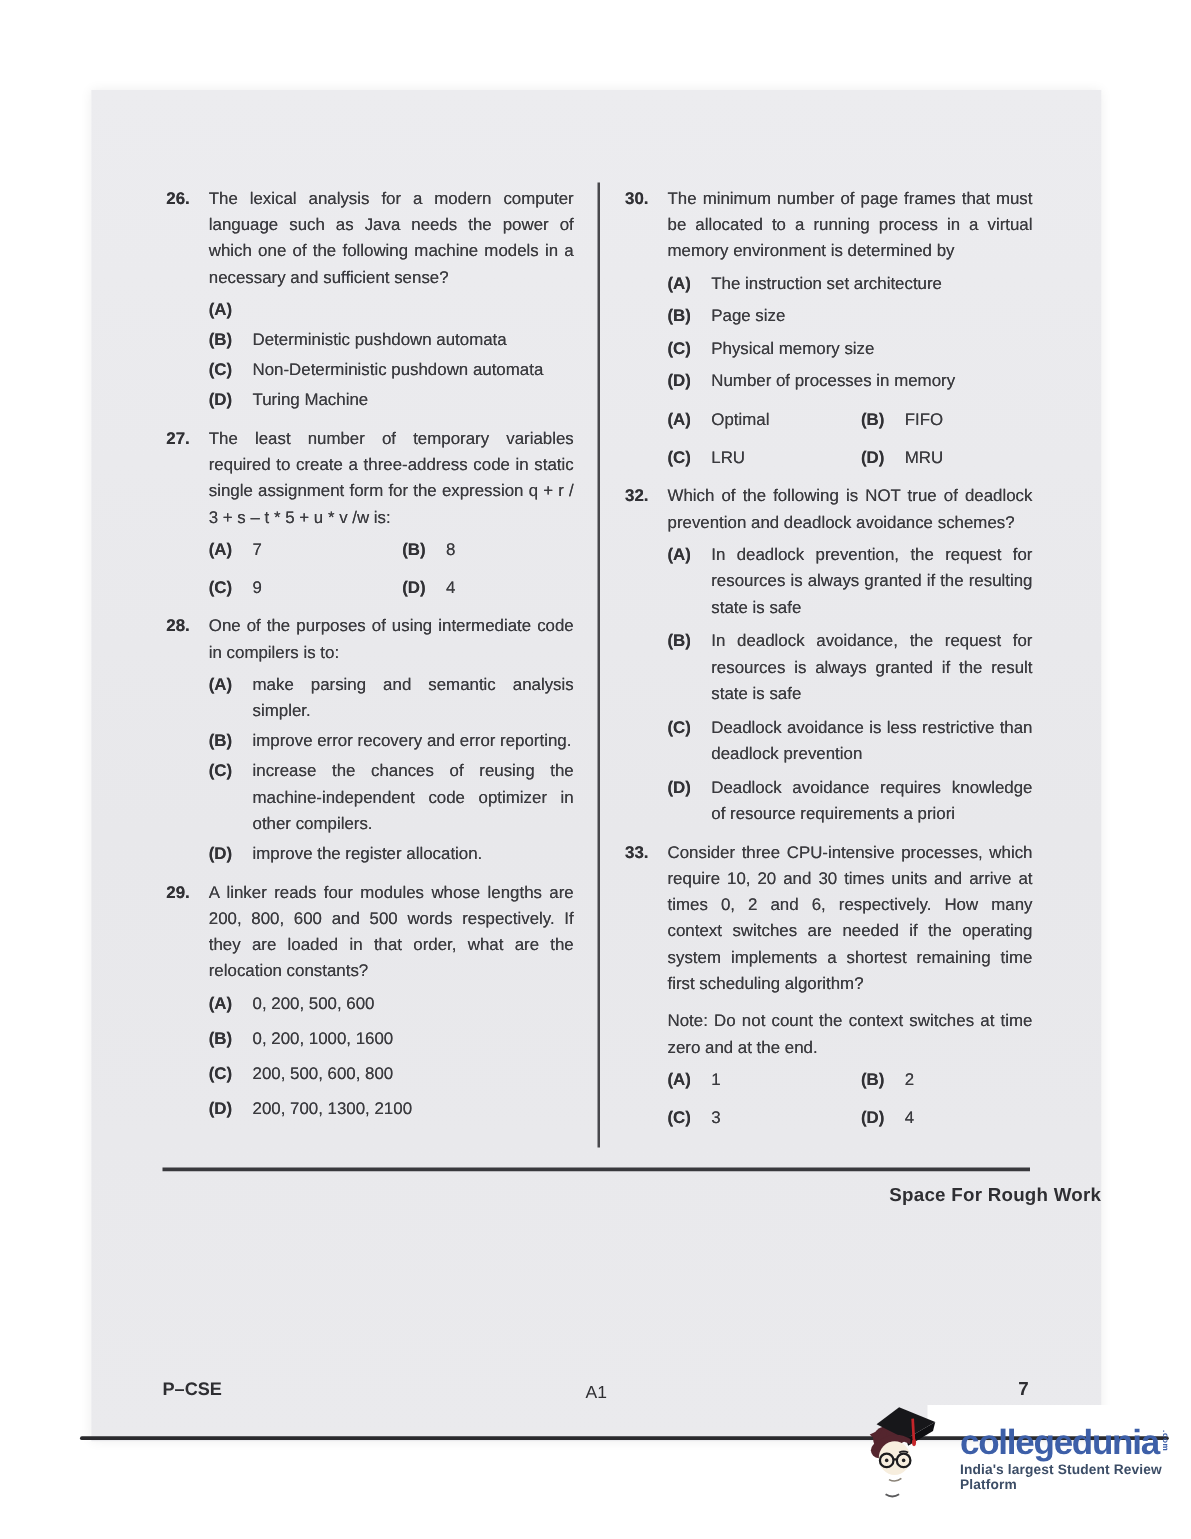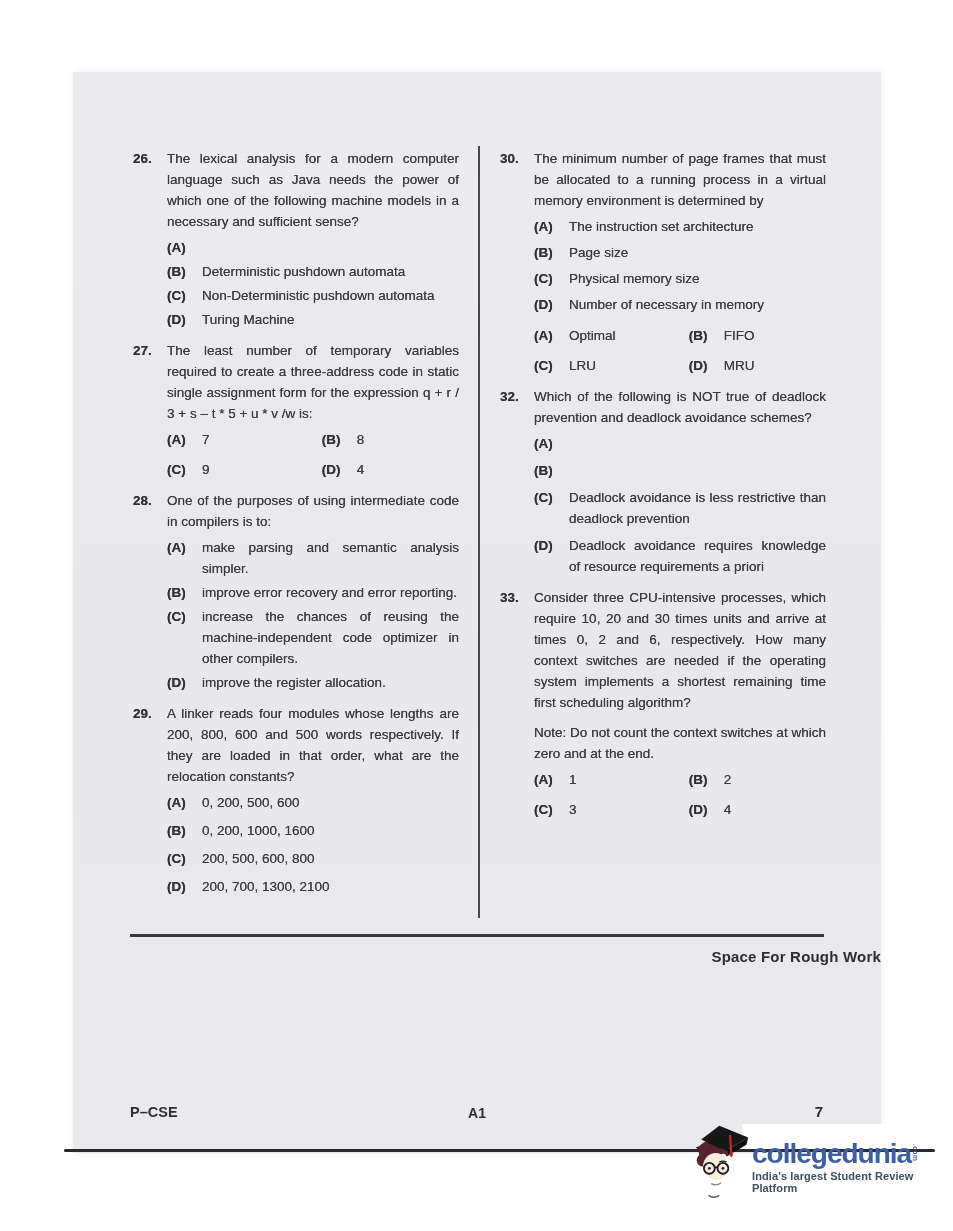--- a/index.html
+++ b/index.html
@@ -25,27 +25,27 @@
   .options{margin:5px 0 0 34px;}
   .option{display:flex;margin-bottom:3px;}
   .opt-label{flex:none;width:35px;font-weight:700;color:#313135;}
   .opt-text{flex:1;text-align:justify;}
   .options.grid2{display:grid;grid-template-columns:53% 47%;row-gap:9px;}
   .options.grid2 .option{margin-bottom:0;}
   .rough-rule{position:absolute;left:57px;top:862px;width:694px;height:2.5px;background:#39393d;}
   .rough-title{position:absolute;left:0;right:0;top:876px;text-align:right;
        font-size:15px;font-weight:700;color:#2e2e32;letter-spacing:.2px;}
   .footer-left{position:absolute;left:57px;top:1032px;font-size:14.5px;font-weight:700;color:#2e2e32;}
-  .footer-center{position:absolute;left:0;right:0;top:1033px;text-align:center;font-size:14px;font-weight:700;color:#2e2e32;}
+  .footer-center{position:absolute;left:0;right:0;top:1033px;text-align:center;font-size:14px;font-weight:400;color:#2e2e32;}
   .footer-right{position:absolute;right:58px;top:1031px;font-size:15px;font-weight:700;color:#2e2e32;}
   .logo-patch{position:absolute;left:742px;top:1124px;width:211px;height:26px;background:#ffffff;z-index:2;}
   .scan-edge{position:absolute;left:64px;top:1149px;width:871px;height:3px;background:#2a2a2d;border-radius:2px;z-index:3;}
   .logo{position:absolute;left:694px;top:1118px;width:259px;height:92px;display:flex;align-items:flex-start;z-index:4;}
   .logo svg{flex:none;margin-top:2px;}
-  .logo-textblock{margin-left:2px;margin-top:22px;}
+  .logo-textblock{margin-left:18px;margin-top:22px;}
   .logo-row{display:flex;align-items:flex-start;}
   .logo-name{font-size:28px;font-weight:700;color:#3d5fa8;letter-spacing:-1px;line-height:28px;}
   .logo-com{writing-mode:vertical-rl;font-size:6.5px;font-weight:700;color:#3d5fa8;margin-top:4px;margin-left:1px;letter-spacing:.5px;}
   .logo-tagline{font-size:11px;font-weight:700;color:#3c4d66;margin-top:2px;letter-spacing:.1px;}
 </style>
 </head>
 <body>
 
 <div class="canvas">
   <div class="page">
@@ -172,21 +172,21 @@
             <div class="option" style="margin-bottom:5px">
               <span class="opt-label">(B)</span>
               <span class="opt-text">Page size</span>
             </div>
             <div class="option" style="margin-bottom:5px">
               <span class="opt-label">(C)</span>
               <span class="opt-text">Physical memory size</span>
             </div>
             <div class="option">
               <span class="opt-label">(D)</span>
-              <span class="opt-text">Number of necessary in memory</span>
+              <span class="opt-text">Number of processes in memory</span>
             </div>
           </div>
         </section>
 
         <section class="question">
           <div class="options grid2">
             <div class="option">
               <span class="opt-label">(A)</span>
               <span class="opt-text">Optimal</span>
             </div>
@@ -206,41 +206,43 @@
         </section>
 
         <section class="question">
           <div class="q-head">
             <span class="q-num">32.</span>
             <p class="q-text">Which of the following is NOT true of deadlock prevention and deadlock avoidance schemes?</p>
           </div>
           <div class="options">
             <div class="option" style="margin-bottom:6px">
               <span class="opt-label">(A)</span>
+              <span class="opt-text">In deadlock prevention, the request for resources is always granted if the resulting state is safe</span>
             </div>
             <div class="option" style="margin-bottom:6px">
               <span class="opt-label">(B)</span>
+              <span class="opt-text">In deadlock avoidance, the request for resources is always granted if the result state is safe</span>
             </div>
             <div class="option" style="margin-bottom:6px">
               <span class="opt-label">(C)</span>
               <span class="opt-text">Deadlock avoidance is less restrictive than deadlock prevention</span>
             </div>
             <div class="option">
               <span class="opt-label">(D)</span>
               <span class="opt-text">Deadlock avoidance requires knowledge of resource requirements a priori</span>
             </div>
           </div>
         </section>
 
         <section class="question">
           <div class="q-head">
             <span class="q-num">33.</span>
             <p class="q-text">Consider three CPU-intensive processes, which require 10, 20 and 30 times units and arrive at times 0, 2 and 6, respectively. How many context switches are needed if the operating system implements a shortest remaining time first scheduling algorithm?</p>
           </div>
-          <p class="q-note">Note: Do not count the context switches at which zero and at the end.</p>
+          <p class="q-note">Note: Do not count the context switches at time zero and at the end.</p>
           <div class="options grid2">
             <div class="option">
               <span class="opt-label">(A)</span>
               <span class="opt-text">1</span>
             </div>
             <div class="option">
               <span class="opt-label">(B)</span>
               <span class="opt-text">2</span>
             </div>
             <div class="option">

